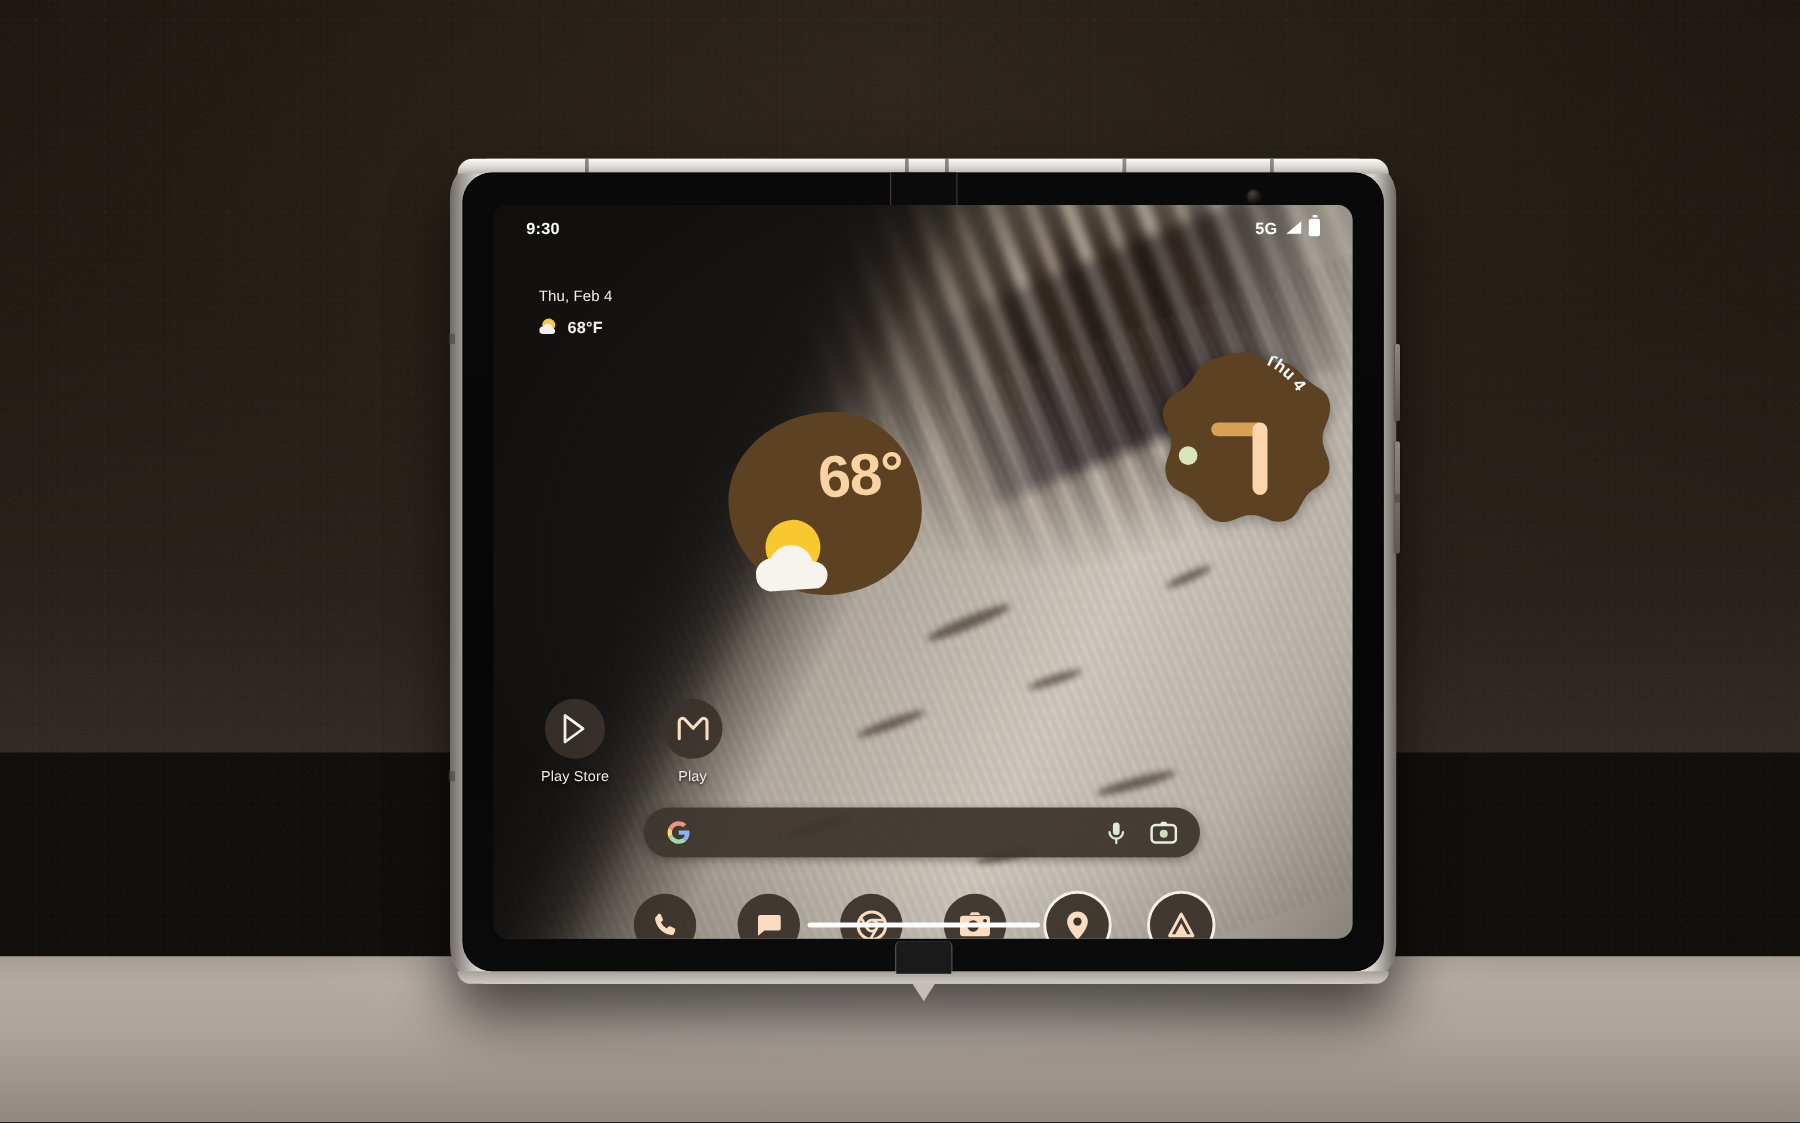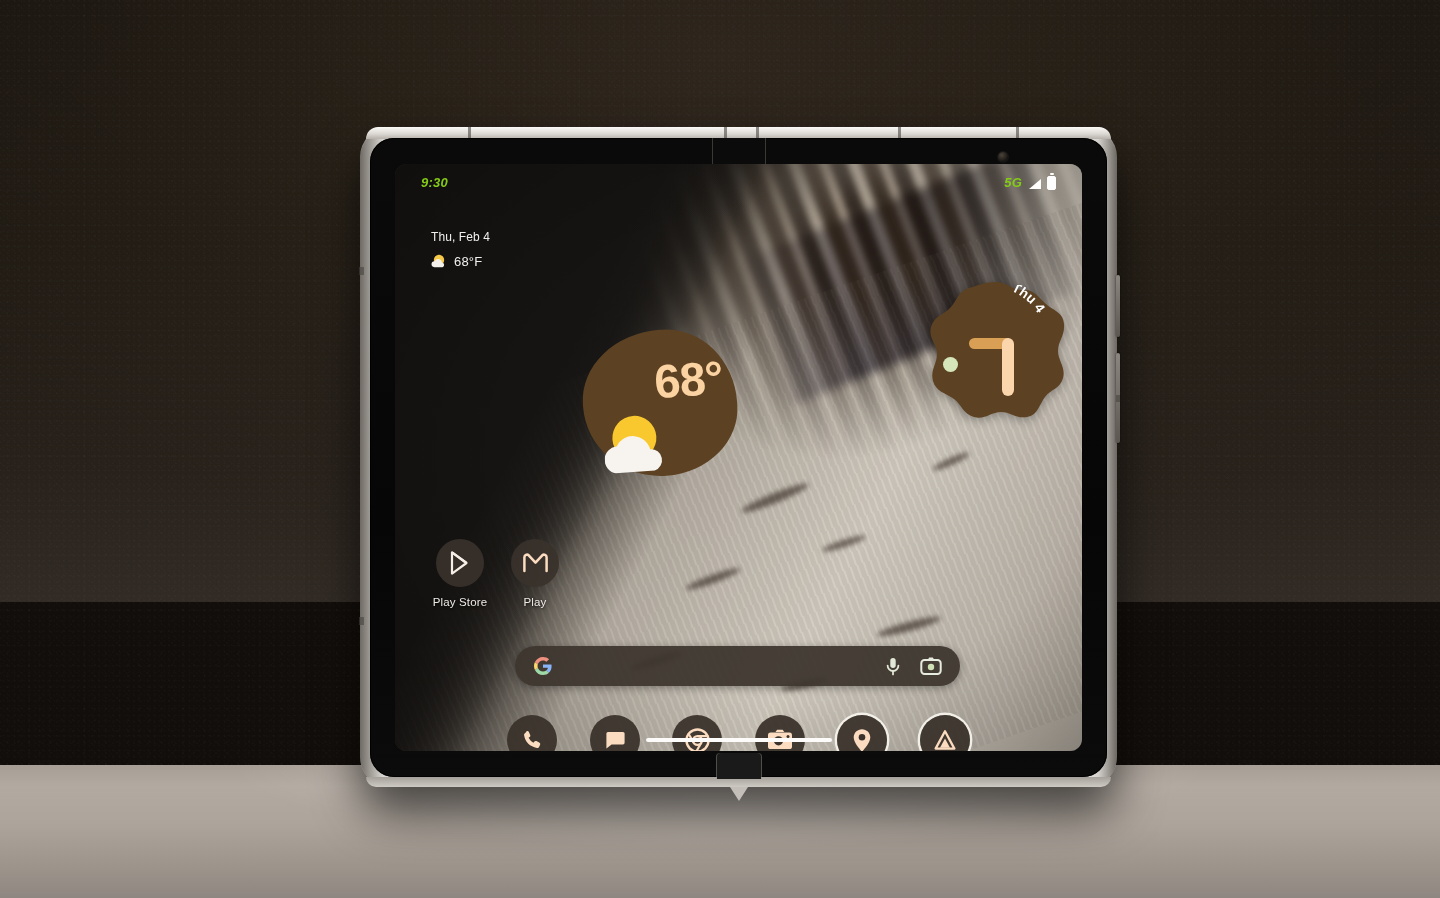--- a/index.html
+++ b/index.html
@@ -169,35 +169,34 @@
   }
   .wp-vignette{
     position:absolute; inset:0;
     background:radial-gradient(ellipse 92% 92% at 58% 50%, rgba(0,0,0,0) 45%, rgba(0,0,0,.36) 100%);
   }
 
   
   .statusbar{
     position:absolute; left:0; right:0; top:0; height:36px;
     display:flex; align-items:center; justify-content:space-between;
-    padding:0 26px; color:#84cc16; font-size:13px; font-weight:bold; letter-spacing:.2px;
+    padding:0 26px; color:#ffffff; font-size:13px; font-weight:bold; letter-spacing:.2px;
     z-index:6;
-    font-style:italic;
-  }
-  .sb-right{ display:flex; align-items:flex-end; gap:5px; }
+  }
+  .sb-right{ display:flex; align-items:center; gap:5px; }
   .sig{ width:15px; height:12px; }
   .batt{ width:9px; height:14px; border:1.6px solid #fff; border-radius:2px; position:relative; background:#fff; }
   .batt:before{ content:""; position:absolute; left:50%; transform:translateX(-50%); top:-4px;
     width:4px; height:2.4px; background:#fff; border-radius:1px; }
 
   
   .glance{ position:absolute; left:36px; top:66px; z-index:6; color:#f2f0ee; }
   .glance .date{ font-size:12px; letter-spacing:.1px; }
   .glance .wx{ display:flex; align-items:center; gap:7px; margin-top:10px;
-    font-size:13px; font-weight:normal; letter-spacing:.2px;text-align:right; }
+    font-size:13px; font-weight:bold; letter-spacing:.2px;text-align:right; }
 
   
   .w-weather{
     position:absolute; left:188px; top:166px; width:154px; height:146px; z-index:5;
     background:#5c4222;
     border-radius:54% 46% 50% 52% / 48% 54% 46% 52%;
     transform:rotate(-4deg);
   }
   .w-weather .temp{
     position:absolute; right:13px; top:28px; color:#fbd2a2;
@@ -218,21 +217,21 @@
     position:absolute; left:45px; top:59px; width:43px; height:11px;
     background:#d89f55; border-radius:6px;
   }
   .w-clock .hand-m{
     position:absolute; left:78px; top:59px; width:12px; height:58px;
     background:#fbd5ab; border-radius:6px;
   }
   .w-clock .thu{ position:absolute; right:-2px; top:6px; width:70px; height:78px; }
 
   
-  .apps{ position:absolute; left:34px; top:375px; display:flex; gap:13px; z-index:6; }
+  .apps{ position:absolute; left:34px; top:395px; display:flex; gap:32px; z-index:6; }
   .app{ width:62px; display:flex; flex-direction:column; align-items:center; gap:9px; }
   .app .circ{
     width:48px; height:48px; border-radius:50%;
     background:rgba(58,50,43,.92);
     display:flex; align-items:center; justify-content:center;
   }
   .app .lbl{ color:#eeeae6; font-size:11.5px; letter-spacing:.15px; text-shadow:0 1px 3px rgba(0,0,0,.85); }
 
   
   .searchbar{

